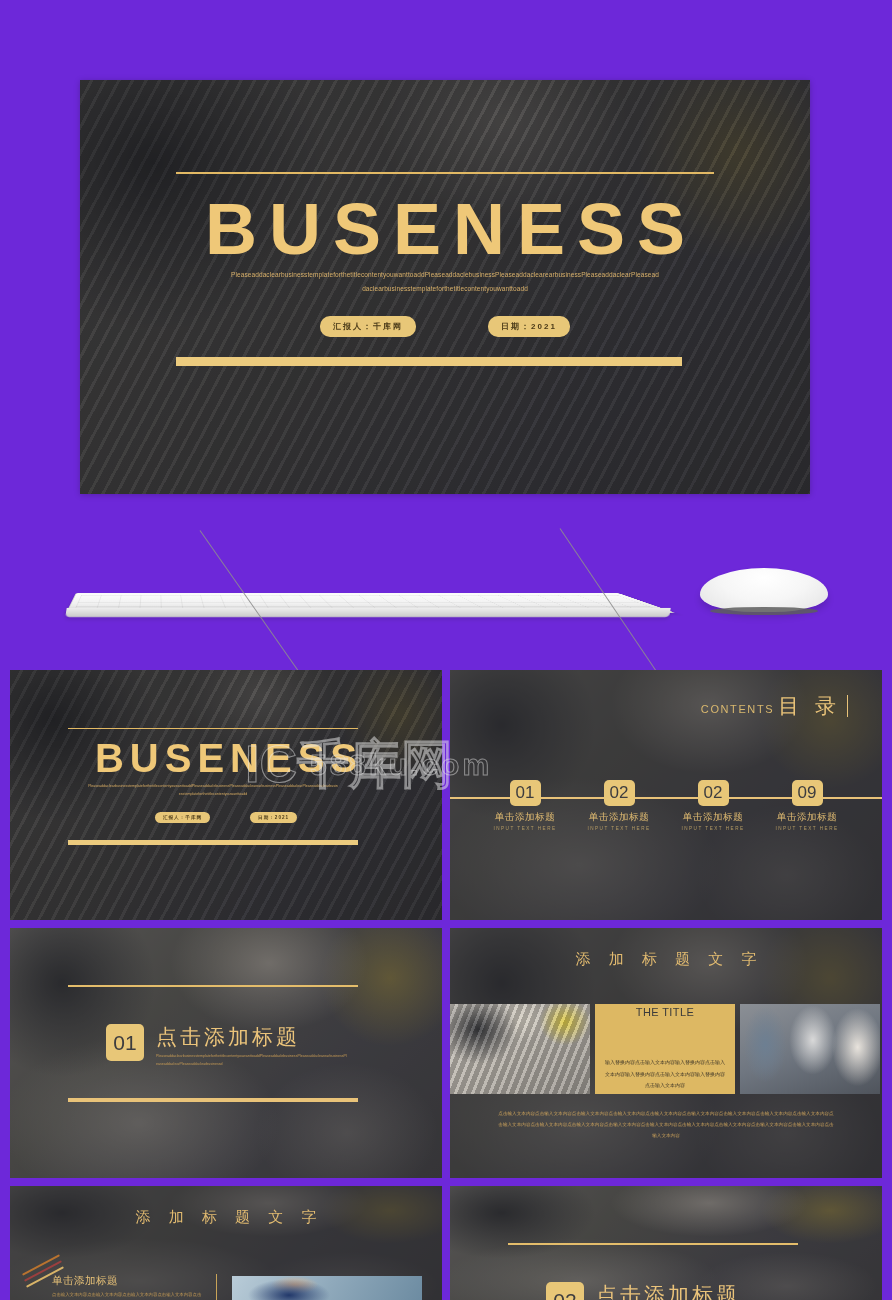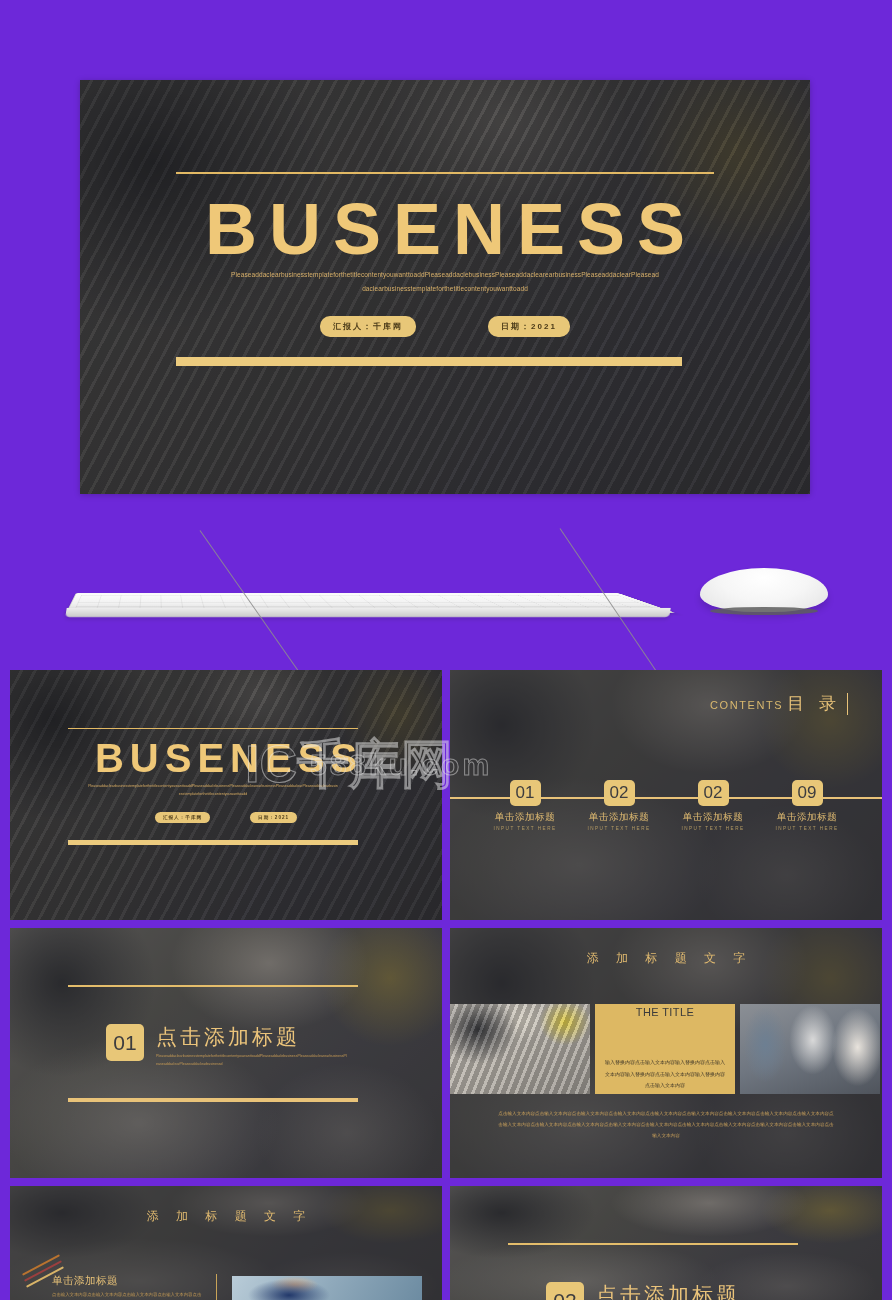--- a/index.html
+++ b/index.html
@@ -134,21 +134,21 @@
   .t1-badges{ position:absolute; left:0; right:0; top:142px; display:flex; justify-content:center; gap:40px; }
   .t1-badges .badge{ font-size:4.6px; padding:3px 8px; letter-spacing:1px; }
   .t1-rule-bot{ position:absolute; left:58px; top:170px; width:290px; height:5px; background:#eccb7e; }
 
   
   .c-head{
     position:absolute; right:34px; top:22px;
     display:flex; align-items:baseline; gap:4px;
   }
   .c-head .en{ font-size:11px; letter-spacing:1.6px; color:#d9b86e; }
-  .c-head .cn{ font-size:17px; letter-spacing:5px; color:#e9c379; font-weight:400; }
+  .c-head .cn{ font-size:21px; letter-spacing:5px; color:#e9c379; font-weight:400; }
   .c-head .bar{ width:1px; height:22px; background:#e9c379; margin-left:2px; align-self:center; }
   .c-line{ position:absolute; left:0; right:0; top:127px; height:2px; background:#e9c379; }
   .c-items{
     position:absolute; left:0; right:0; top:110px;
     display:flex; justify-content:space-around; padding:0 28px;
   }
   .c-item{ display:flex; flex-direction:column; align-items:center; width:84px; }
   .c-num{
     width:31px; height:26px; border-radius:5px; background:#e8c778;
     color:#3d3d3f; font-size:17px; font-weight:400;
@@ -164,21 +164,21 @@
   .s-num{
     width:38px; height:37px; border-radius:5px; background:#e8c778;
     color:#3d3d3f; font-size:21px; display:flex; align-items:center; justify-content:center;
   }
   .s-title{ font-size:21px; letter-spacing:3px; color:#eac37a; line-height:1.25; }
   .s-desc{ margin-top:3px; width:192px; font-size:3.6px; line-height:2.1; color:#c59a55; word-break:break-all; }
 
   
   .h-title{
     position:absolute; left:0; right:0; top:22px; text-align:center;
-    font-size:12px; letter-spacing:7px; color:#e2bb70; text-indent:7px;
+    font-size:15px; letter-spacing:7px; color:#e2bb70; text-indent:7px;
   }
   .cards{ position:absolute; left:0px; top:76px; width:432px; display:flex; gap:5px; padding:0 0px; }
   .card{ width:140px; height:90px; overflow:hidden; position:relative;gap:32px; }
   .card.gold{
     background:#ddb863; display:flex; flex-direction:column; align-items:center; justify-content:center;
     padding:6px 10px;
   }
   .card-title{ font-size:11px; color:#3b3b3b; letter-spacing:.4px; margin-bottom:7px; }
   .card-body{ font-size:5px; line-height:2.3; color:#3d3528; text-align:center; word-break:break-all; }
   .ph-a{

